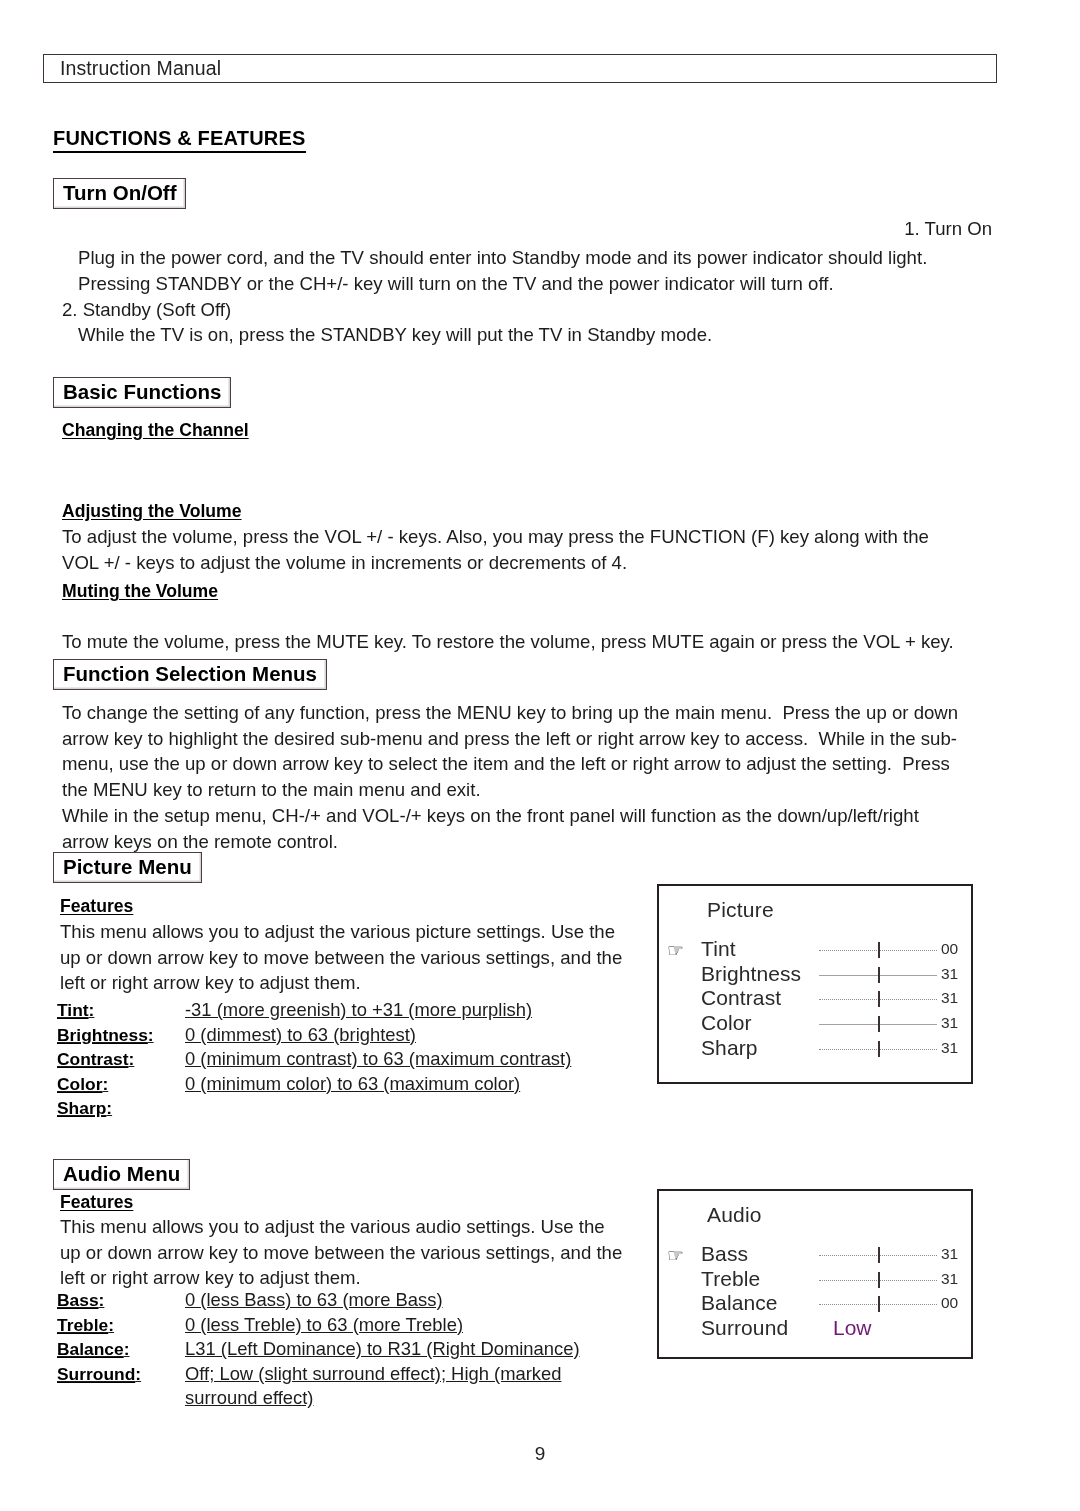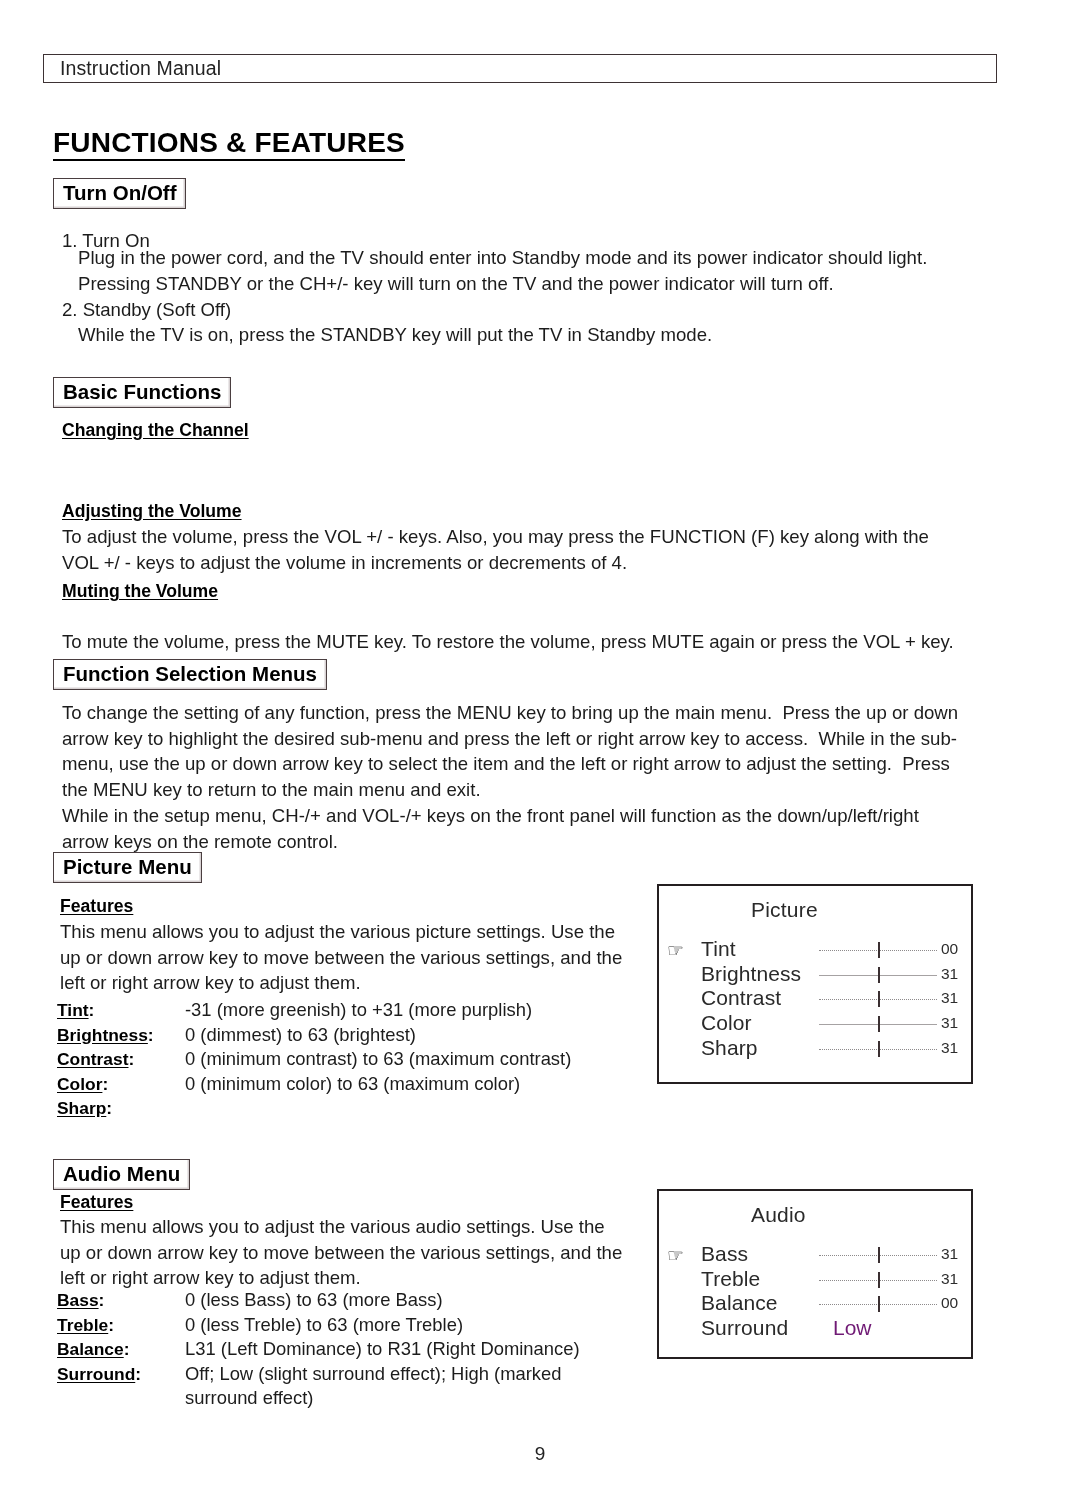--- a/index.html
+++ b/index.html
@@ -41,21 +41,21 @@
     font-size: 19.5px;
     letter-spacing: .1px;
     color: #232323;
   }
 
   
   .page-title {
     position: absolute;
     left: 53px;
     top: 128px;
-    font-size: 28px;
+    font-size: 20px;
     font-weight: bold;
     letter-spacing: .2px;
     color: #000;
     border-bottom: 2.6px solid #000;
     padding-bottom: 1px;
     line-height: 1.08;
   }
 
   
   .chip {
@@ -87,20 +87,21 @@
     font-size: 17.6px;
     font-weight: bold;
     color: #000;
     text-decoration: underline;
     text-underline-offset: 2px;
   }
 
   
   .deflist {
     position: absolute;
+    text-decoration: underline;
   }
   .defrow {
     display: flex;
     align-items: flex-start;
     line-height: 24.6px;
   }
   .defterm {
     width: 128px;
     flex: 0 0 128px;
     font-size: 17.4px;
@@ -119,21 +120,20 @@
     position: absolute;
     box-sizing: border-box;
     border: 2.2px solid #241f20;
     background: #fff;
   }
   .osd-title {
     position: absolute;
     font-size: 21px;
     color: #2a2a2a;
     letter-spacing: .2px;
-    margin-left: 44px;
   }
   .osd-rows {
     position: absolute;
   }
   .osd-row {
     display: flex;
     align-items: center;
     height: 24.6px;
   }
   .osd-cursor {
@@ -207,21 +207,21 @@
 <div class="page">
 
   <div class="header-box">
     <span class="header-title">Instruction Manual</span>
   </div>
 
   <div class="page-title">FUNCTIONS &amp; FEATURES</div>
 
   <div class="chip" style="left:53px; top:178px;">Turn On/Off</div>
 
-  <div class="txt" style="left:62px; top:228px; width:930px;">1. Turn On</div>
+  <div class="txt" style="left:62px; top:216px; width:930px;text-align:right;">1. Turn On</div>
   <div class="txt" style="left:78px; top:245px; width:920px;">Plug in the power cord, and the TV should enter into Standby mode and its power indicator should light.
 Pressing STANDBY or the CH+/- key will turn on the TV and the power indicator will turn off.</div>
   <div class="txt" style="left:62px; top:297px; width:930px;">2. Standby (Soft Off)</div>
   <div class="txt" style="left:78px; top:322px; width:920px;">While the TV is on, press the STANDBY key will put the TV in Standby mode.</div>
 
   <div class="chip" style="left:53px; top:377px;">Basic Functions</div>
 
   <div class="subhead" style="left:62px; top:420px;">Changing the Channel</div>
 
   <div class="subhead" style="left:62px; top:501px;">Adjusting the Volume</div>

